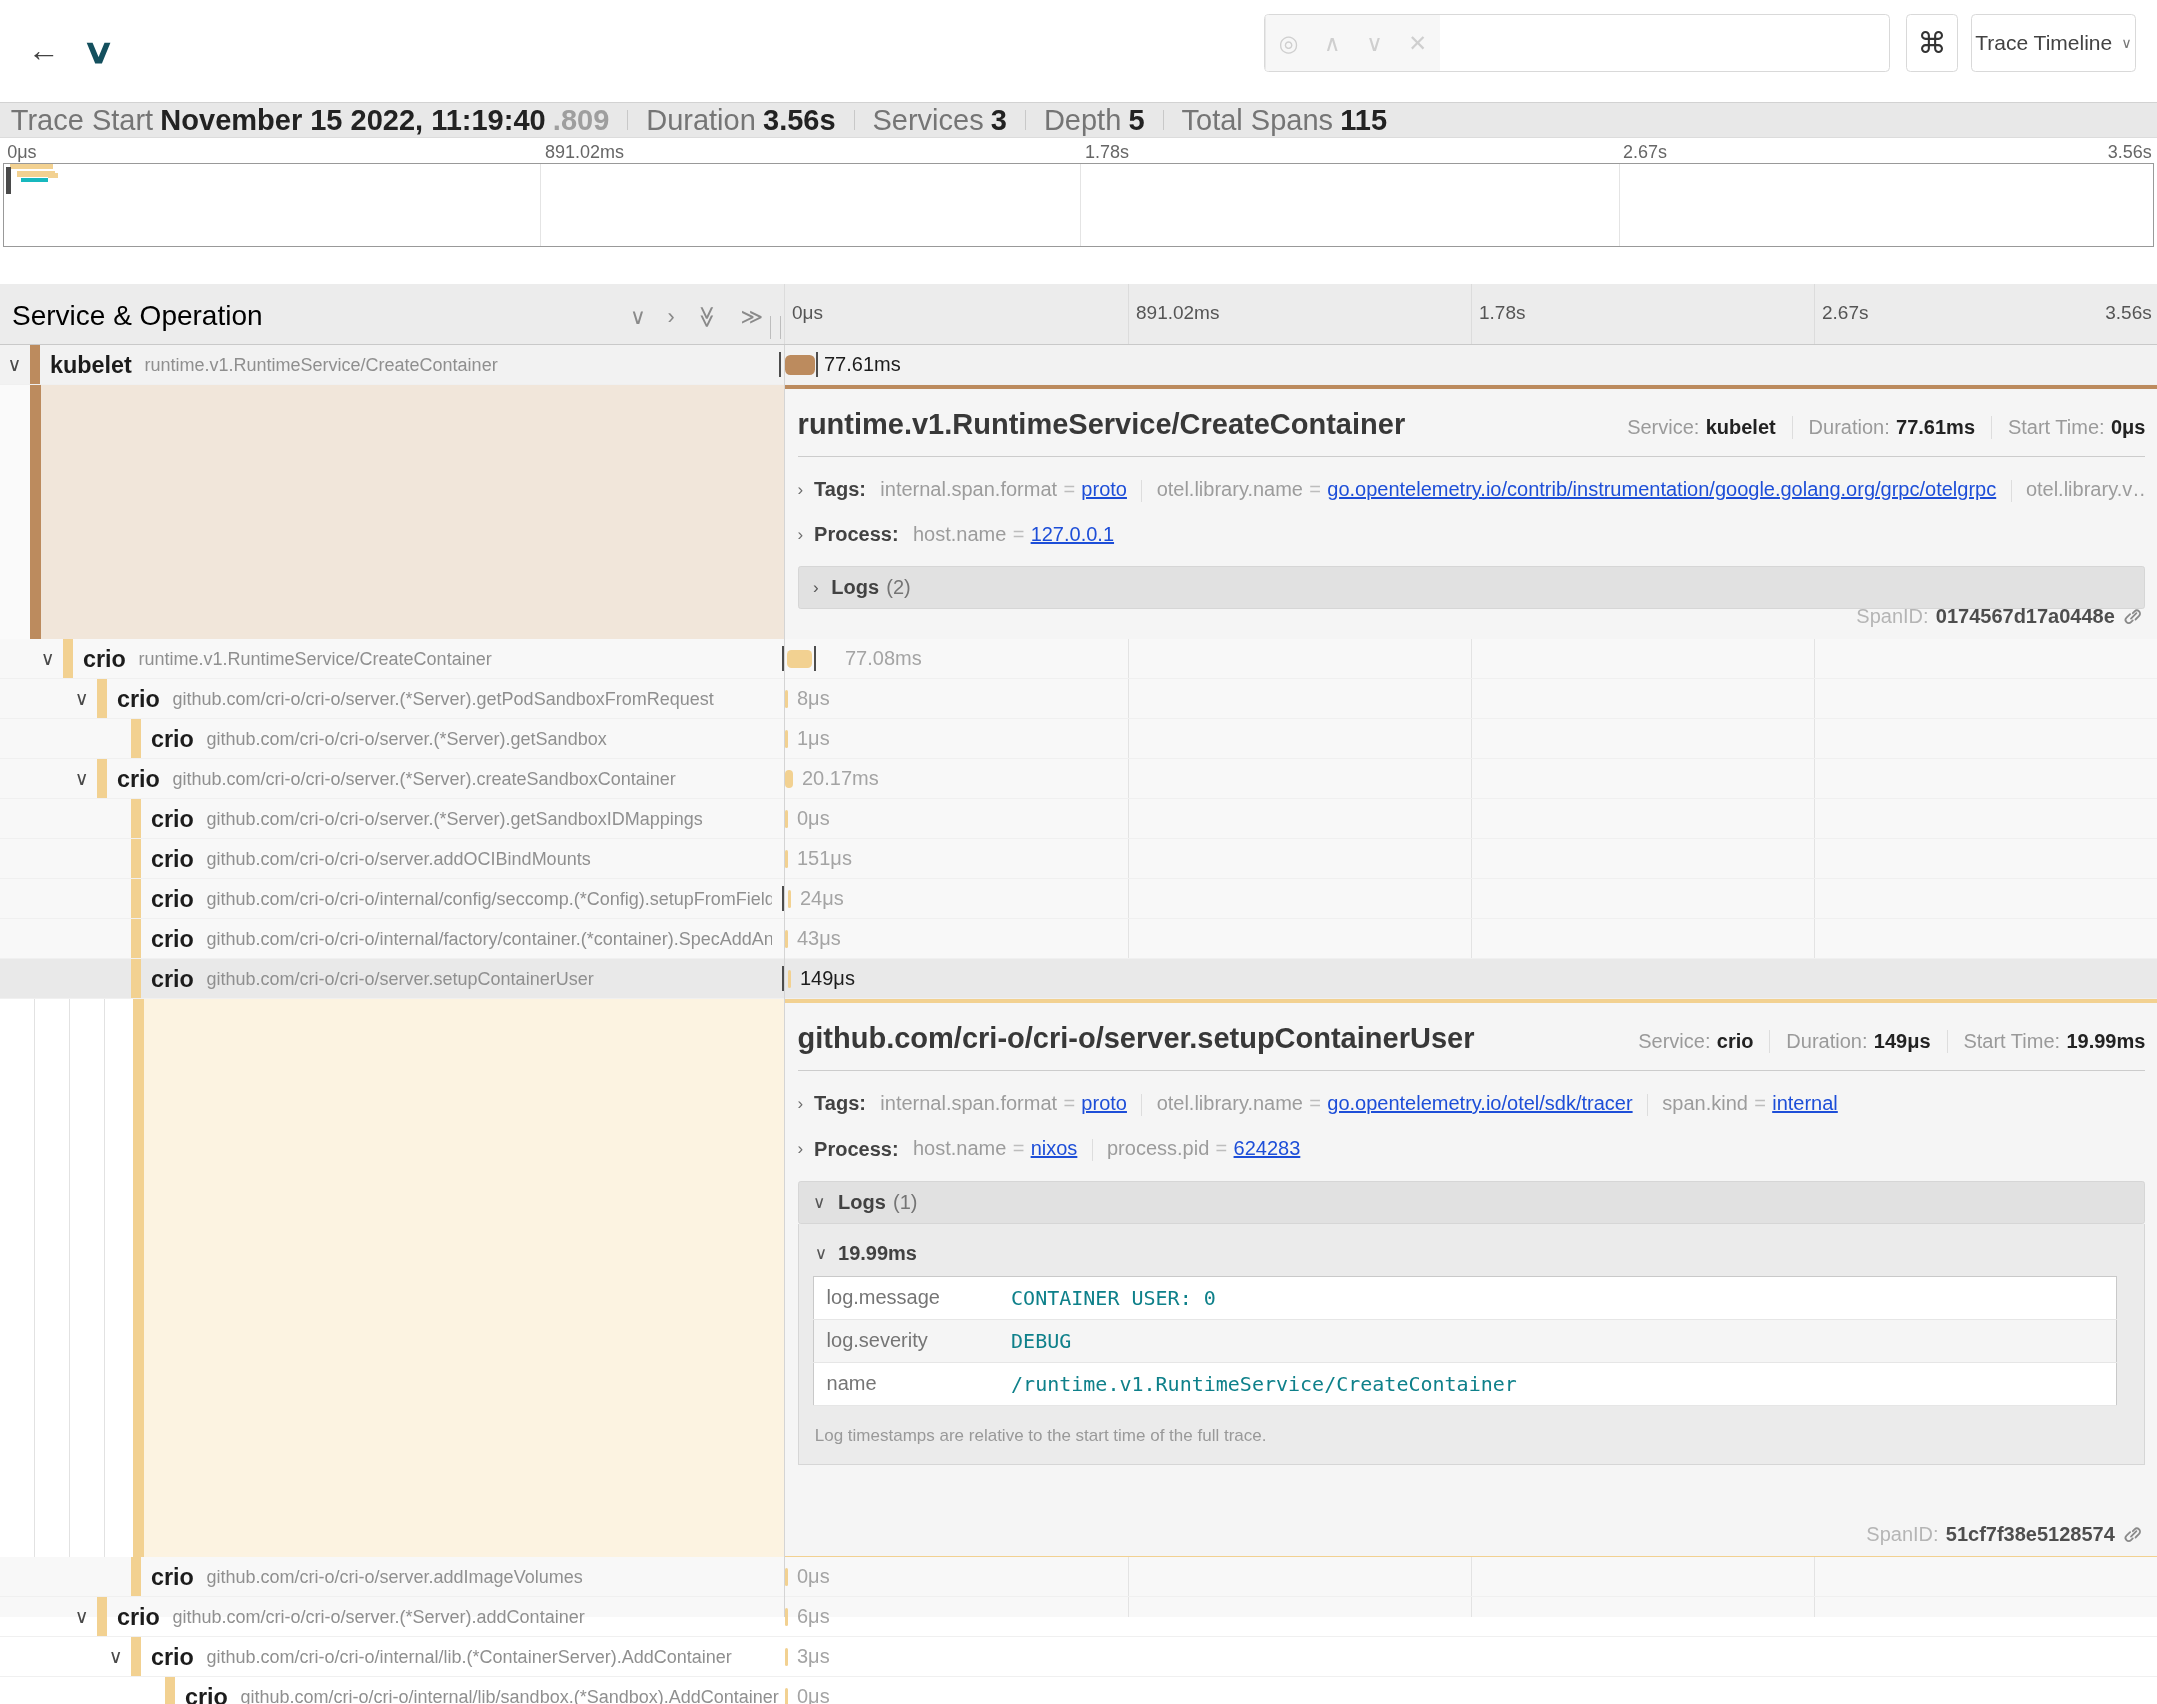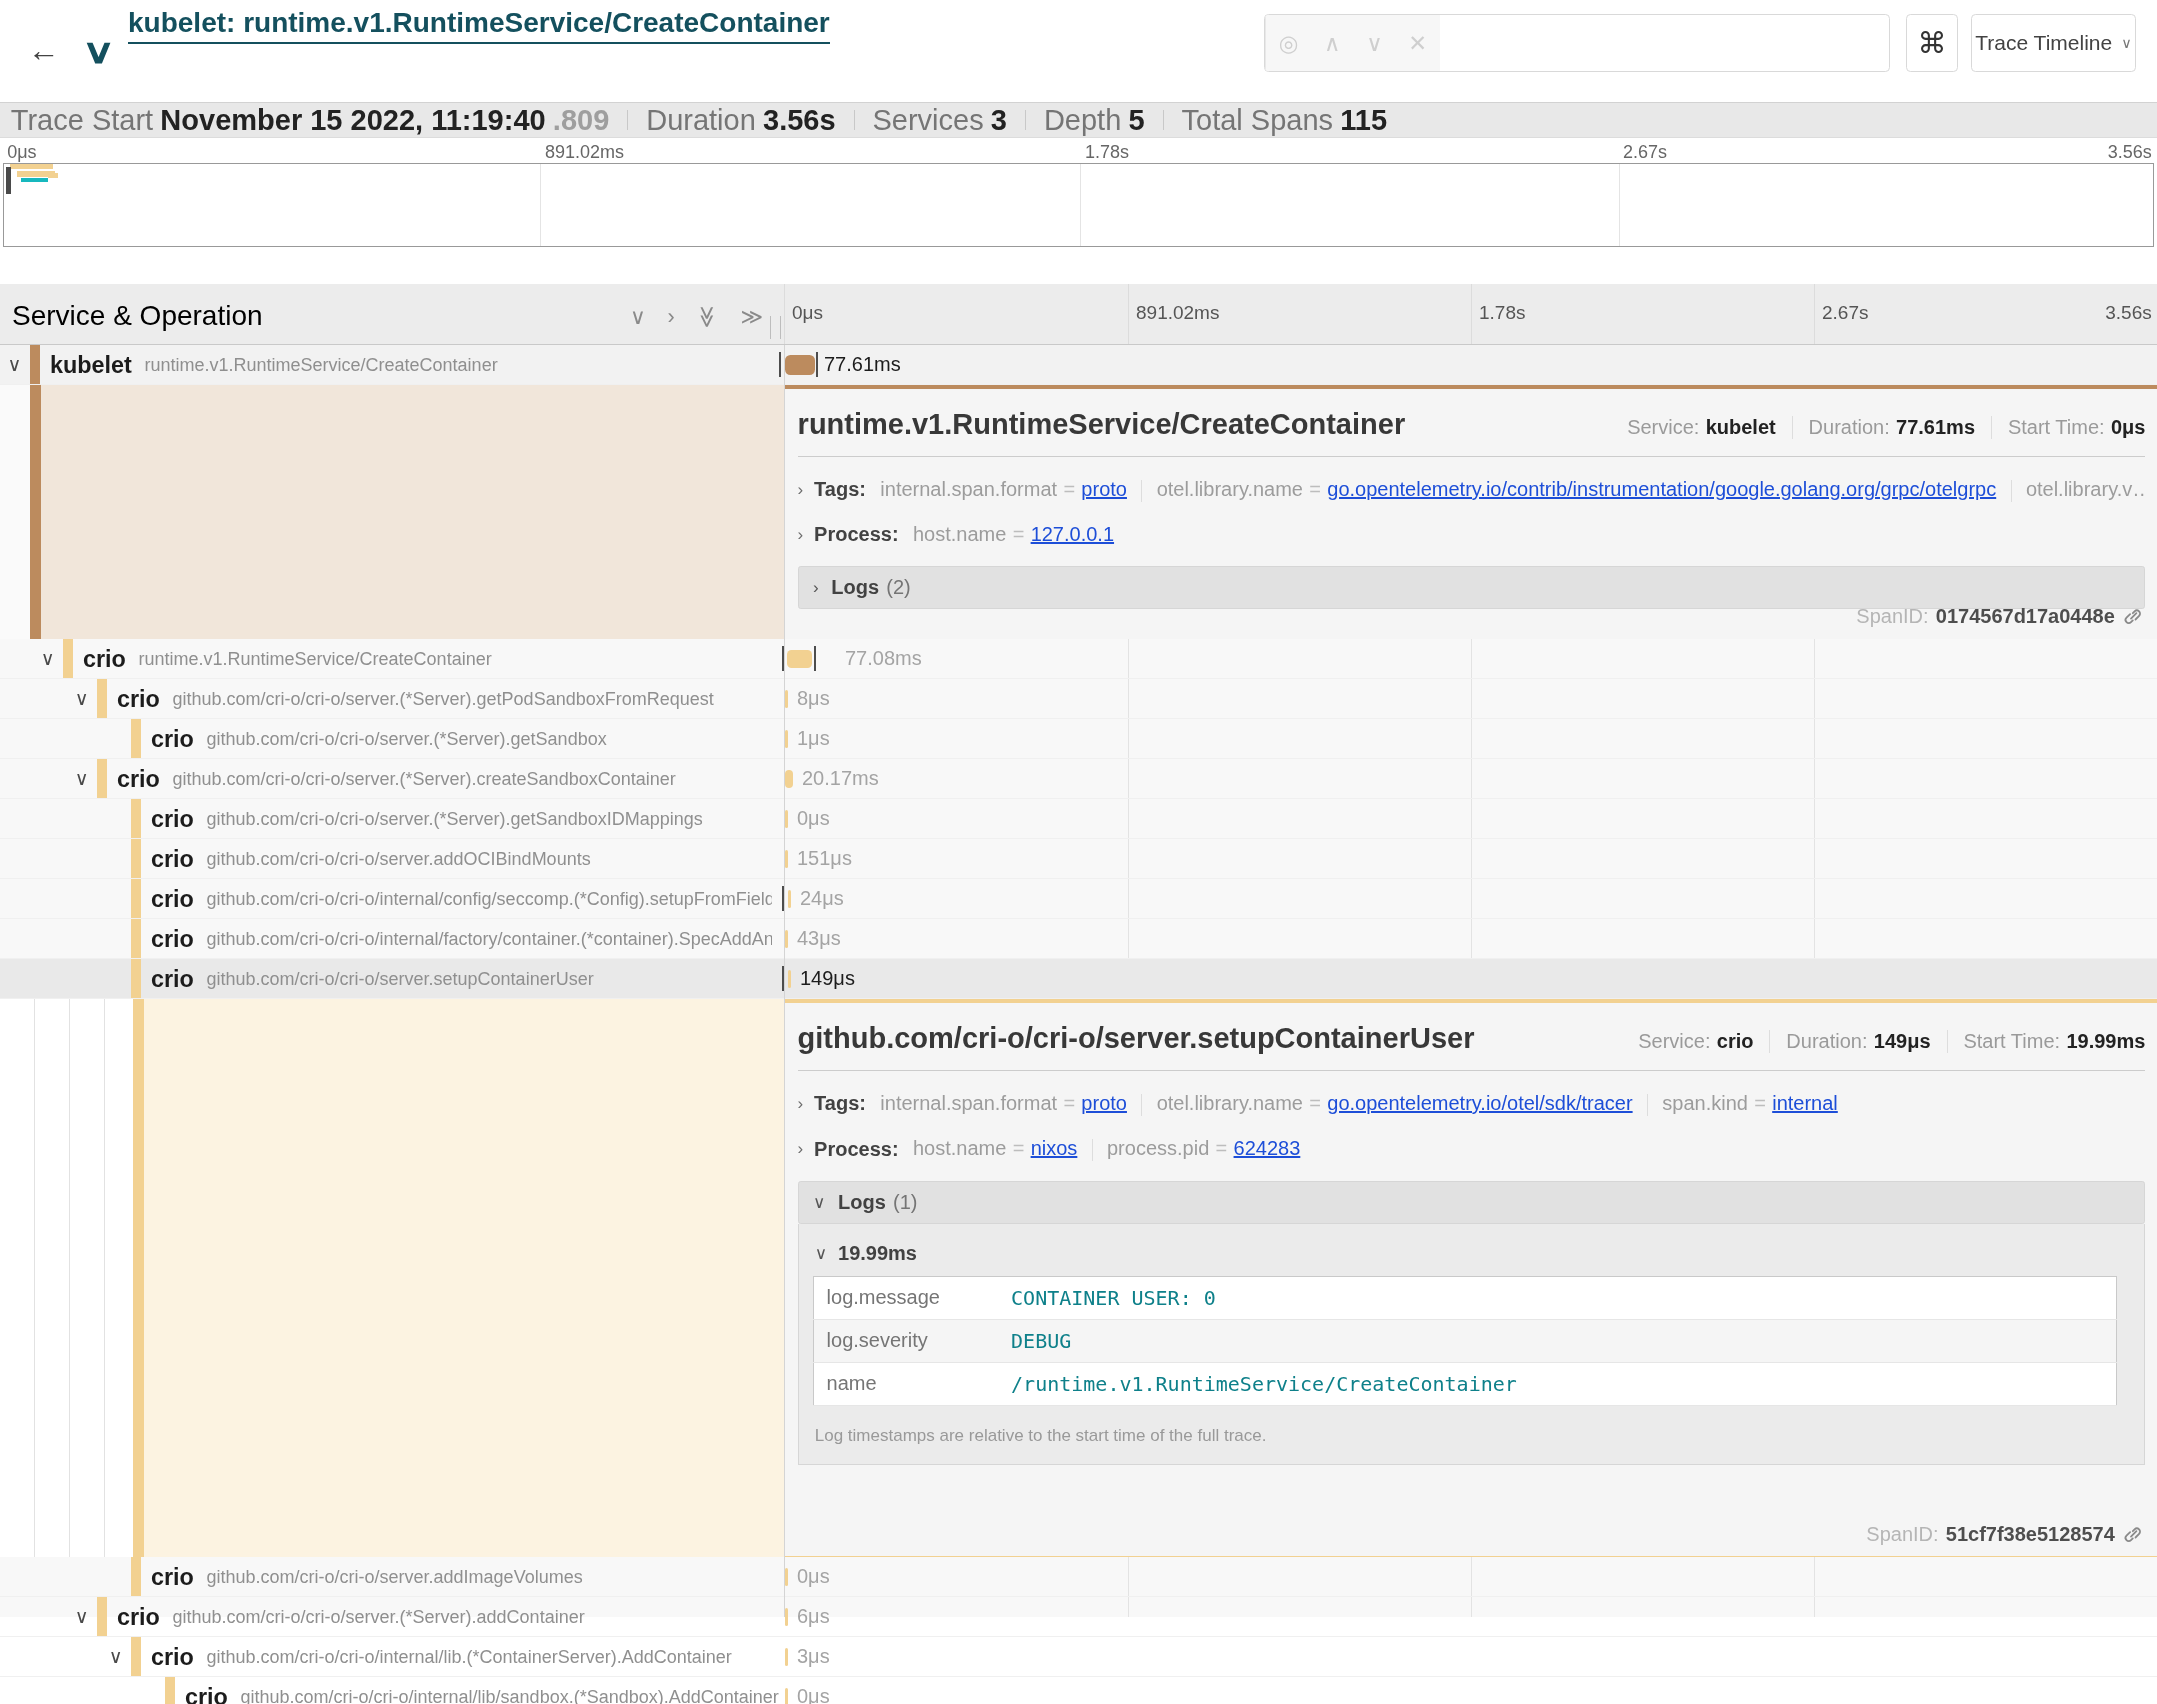--- a/index.html
+++ b/index.html
@@ -130,21 +130,20 @@
 </style>
 </head>
 <body>
 
 <div class="app">
 
   <div class="topbar">
     <button class="back-btn">←</button>
     <span class="trace-collapse">∨</span>
     <div class="titleblock">
-      <a href="#" class="trace-title">kubelet: runtime.v1.RuntimeService/CreateContainer</a>
     </div>
     <div class="findwrap">
       <div class="find-tools">
         <span>◎</span>
         <span>∧</span>
         <span>∨</span>
         <span>✕</span>
       </div>
     </div>
     <button class="kbd-btn">⌘</button>

